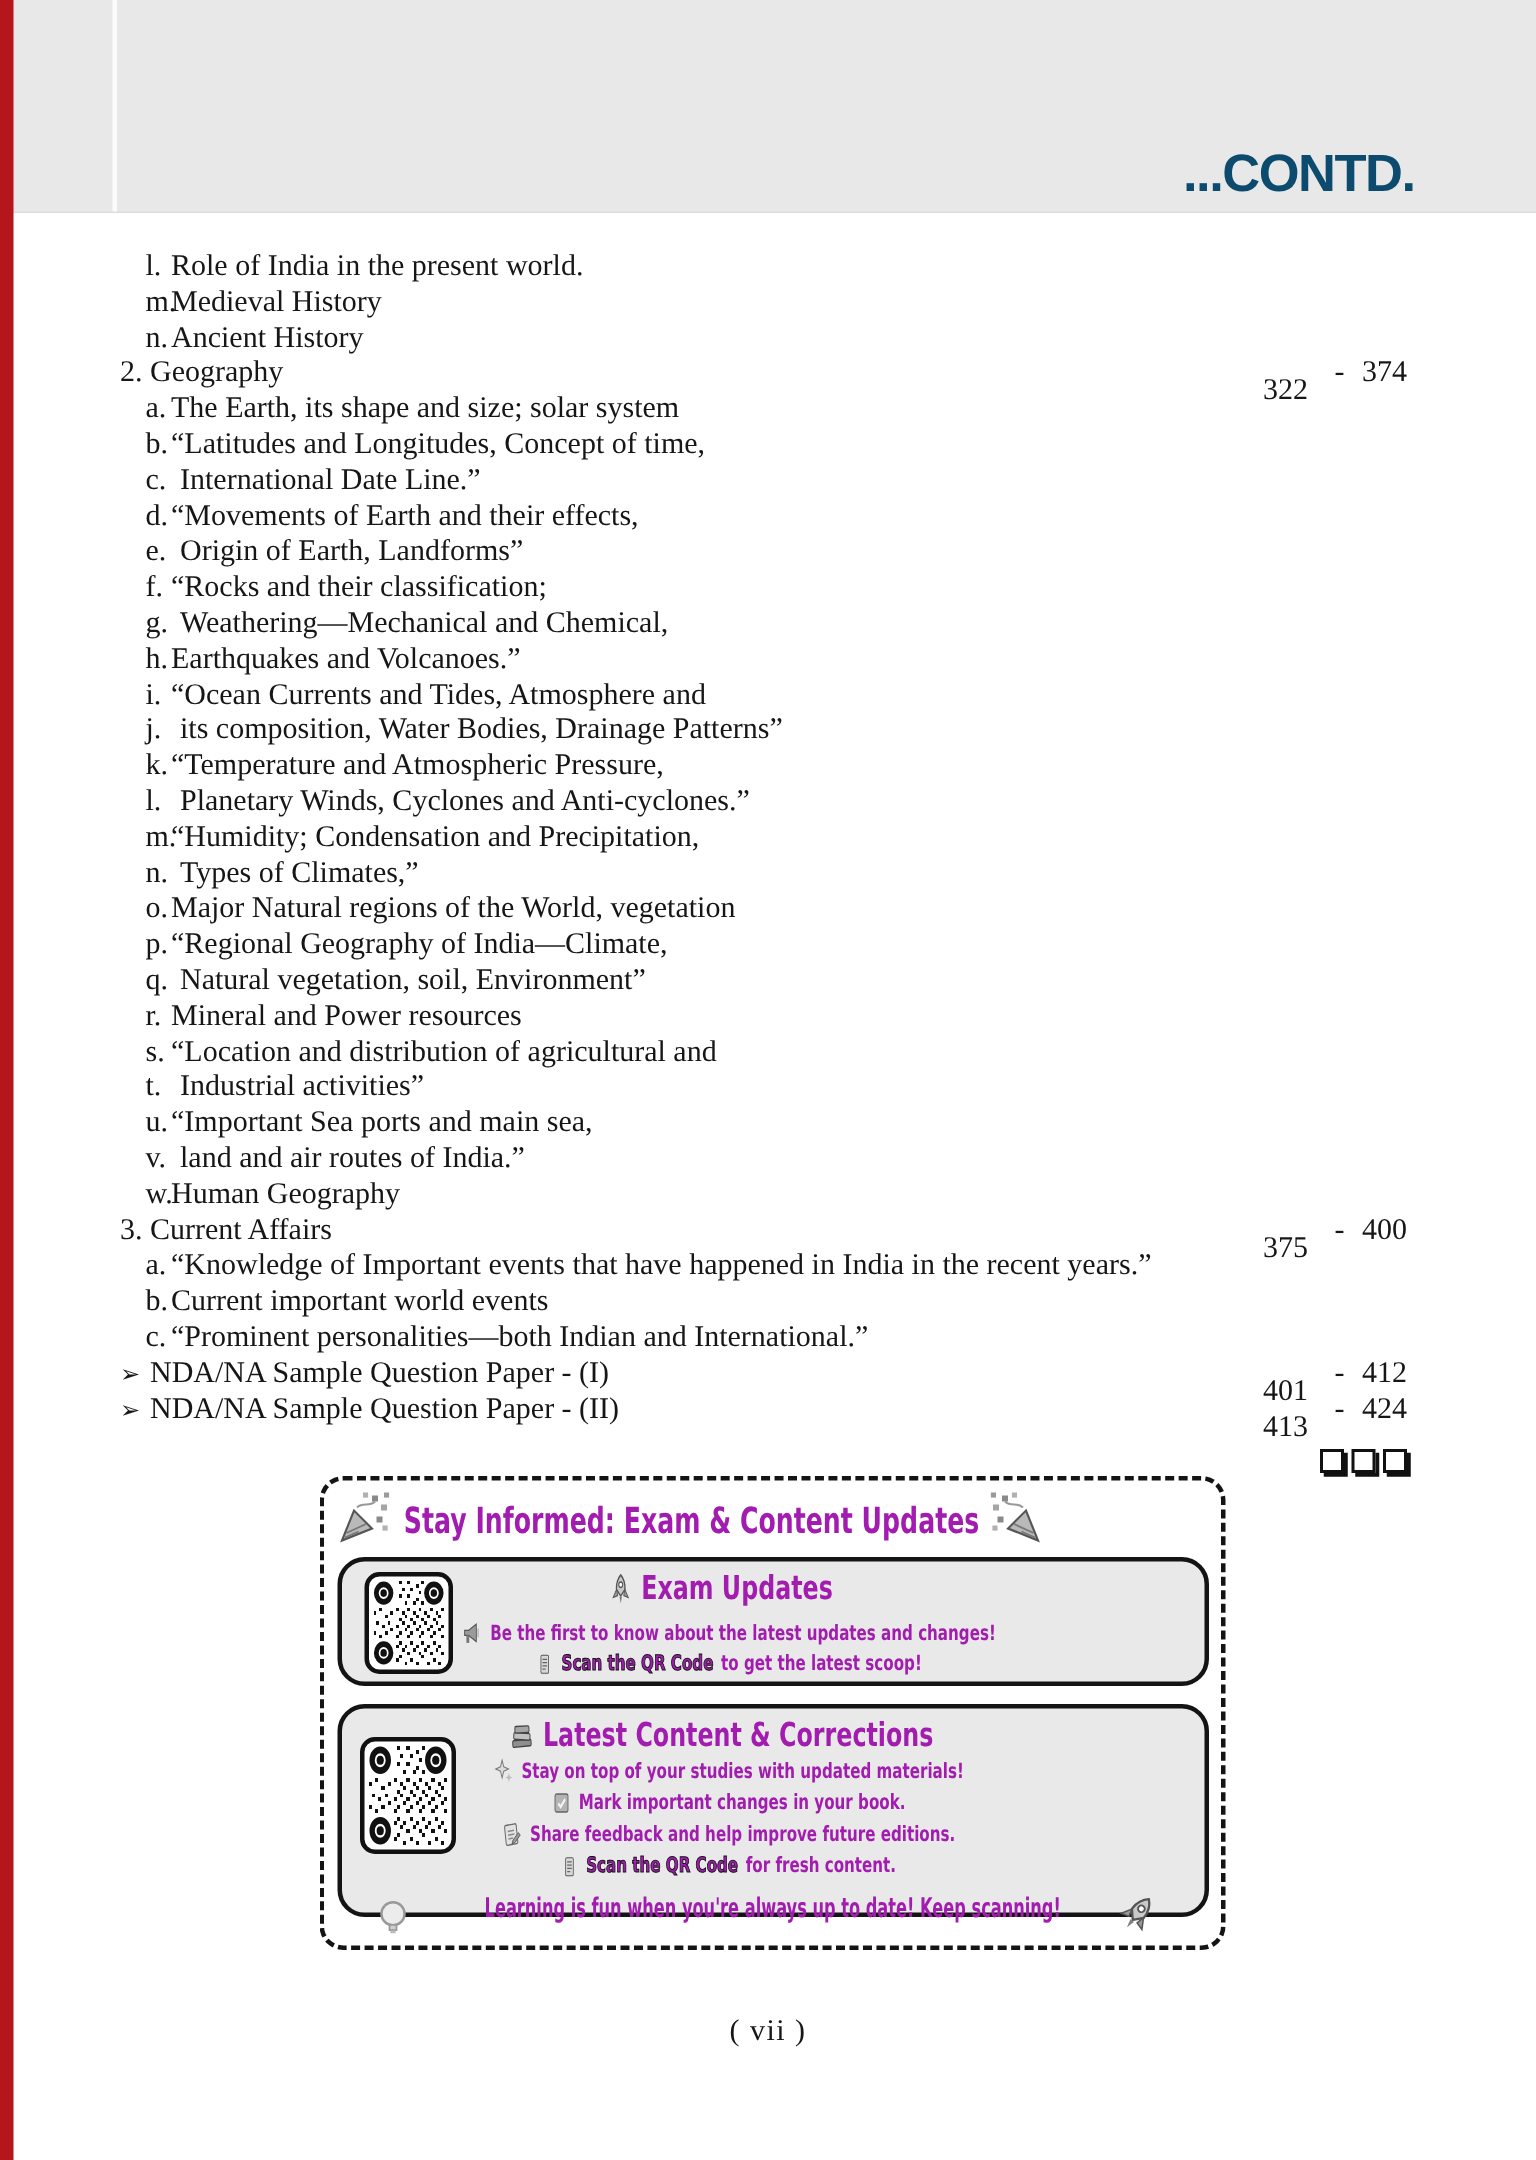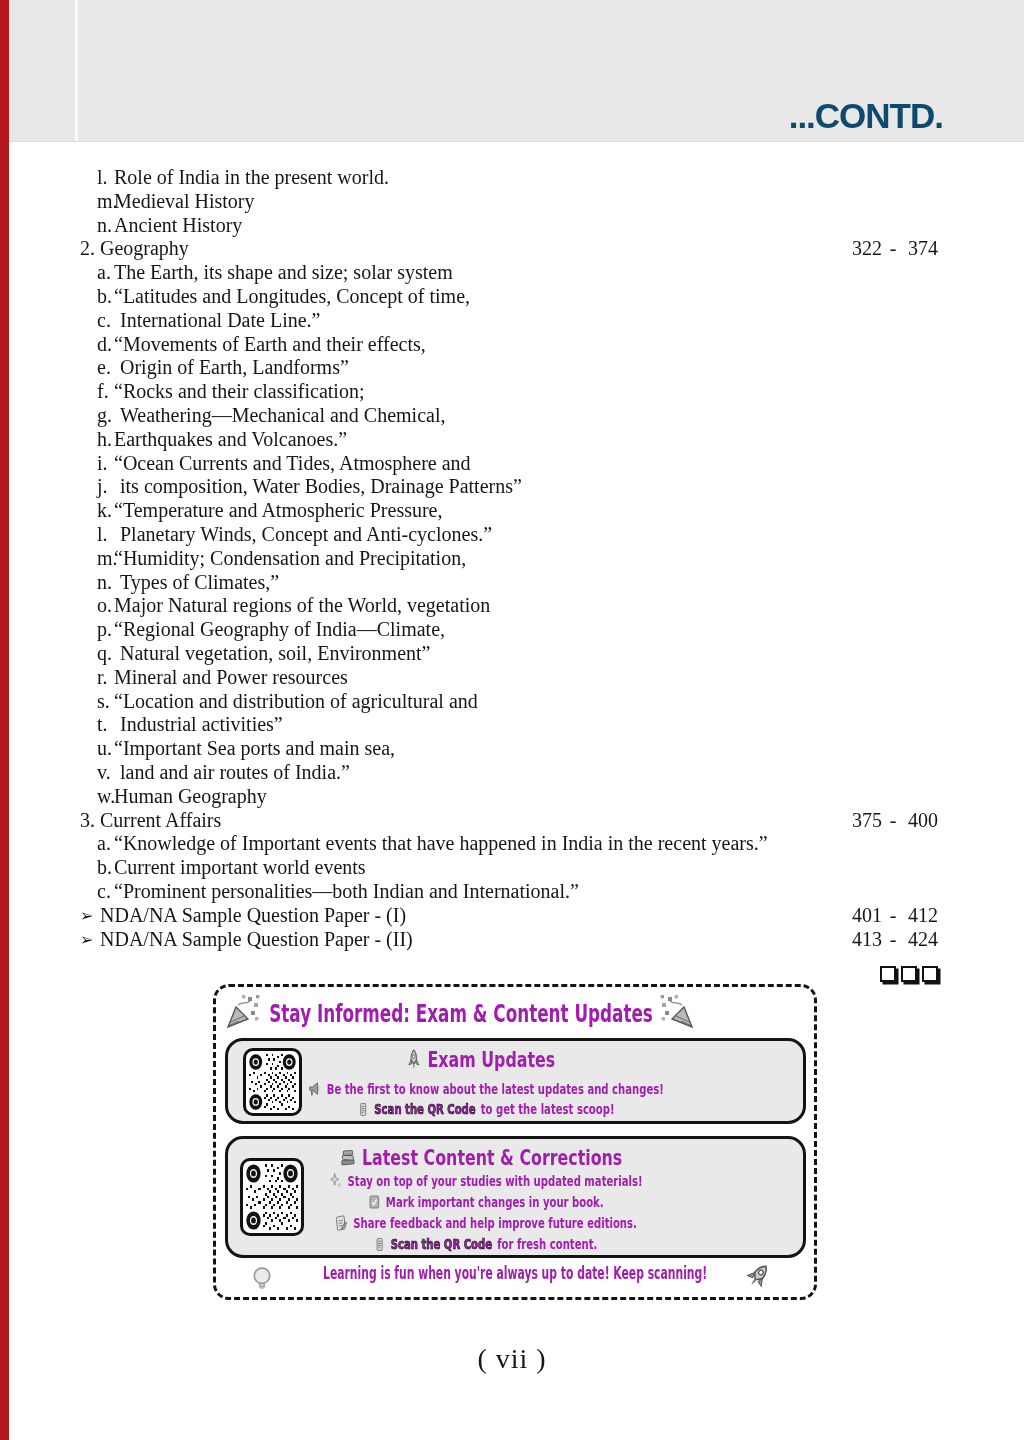--- a/index.html
+++ b/index.html
@@ -22,55 +22,55 @@
   .toc{position:absolute;left:0;top:166px;width:1024px;}
   .toc-row{position:relative;height:23.8px;line-height:23.8px;font-size:20px;white-space:nowrap;}
   .toc-row .marker{position:absolute;top:0;}
   .toc-row.letter .marker{left:97px;}
   .toc-row.num .marker{left:80px;}
   .toc-row.arrow .marker{left:80px;top:0px;font-family:"DejaVu Sans",sans-serif;font-size:16px;}
   .toc-row .text{position:absolute;top:0;left:114px;}
   .toc-row.indent .text{left:120px;}
   .toc-row.num .text,.toc-row.arrow .text{left:100px;}
   .toc-row .pages{position:absolute;top:0;right:86px;display:flex;}
-  .p-from{display:inline-block;width:40px;text-align:right;}
+  .p-from{display:inline-block;width:40px;text-align:left;margin-top:12px;}
   .p-dash{display:inline-block;width:22px;text-align:center;}
   .p-to{display:inline-block;width:34px;text-align:right;}
   
   .end-squares{position:absolute;top:966px;right:86px;display:flex;gap:5px;}
   .square{width:12px;height:12px;background:#fff;border:2.5px solid #111;box-shadow:2.5px 2.5px 0 #111;}
   
   .promo{
     position:absolute;left:213px;top:984px;width:604px;height:316px;box-sizing:border-box;
     border:3px dashed #141414;border-radius:16px;background:#fff;
     font-family:"DejaVu Sans",sans-serif;font-weight:700;color:#a21caf;
   }
   .shrink{display:flex;align-items:center;gap:7px;white-space:nowrap;transform:scaleX(.72);transform-origin:center;}
   .promo-title-row{position:absolute;left:48px;right:155px;top:6px;height:42px;display:flex;align-items:center;justify-content:center;font-size:24px;}
   .promo-title-row .shrink{transform:scaleX(.7);}
   .party-left{position:absolute;left:8px;top:6px;}
   .party-right{position:absolute;right:118px;top:6px;}
   .inner-box{position:absolute;left:9px;width:581px;box-sizing:border-box;background:#e9e9e9;border:3px solid #141414;border-radius:18px;}
   .box1{top:51px;height:86px;}
-  .box2{top:149px;height:122px;}
+  .box2{top:149px;height:142px;}
   .qr-frame{position:absolute;background:#fff;border:3px solid #111;border-radius:10px;padding:3px;box-sizing:content-box;}
   .qr1{left:15px;top:7px;width:47px;height:56px;}
   .qr2{left:12px;top:19px;width:52px;height:66px;}
   .qr-frame svg{display:block;width:100%;height:100%;}
   .bx-title{position:absolute;left:80px;right:150px;height:28px;display:flex;align-items:center;justify-content:center;font-size:22px;}
   .box1 .bx-title{top:4px;}
   .box2 .bx-title{top:4px;}
   .bx-line{position:absolute;left:70px;right:130px;height:20px;display:flex;align-items:center;justify-content:center;font-size:14px;}
   .xb{-webkit-text-stroke:.7px #111;}
   .promo-footer{position:absolute;left:10px;right:10px;bottom:4px;height:42px;display:flex;align-items:center;justify-content:center;font-size:18px;}
   .promo-footer .shrink{transform:scaleX(.6);}
   .bulb{position:absolute;left:32px;bottom:4px;}
   .rocket-foot{position:absolute;right:40px;bottom:8px;}
   
-  .pagenum{position:absolute;left:0;top:1343px;width:1024px;text-align:center;font-size:28px;letter-spacing:1px;}
+  .pagenum{position:absolute;left:0;top:1343px;width:1024px;text-align:center;font-size:20px;letter-spacing:1px;}
   .ic{flex:0 0 auto;}
   .hidden-defs{position:absolute;width:0;height:0;overflow:hidden;}
 </style>
 </head>
 <body>
 
 <svg class="hidden-defs" aria-hidden="true">
   <defs>
     <g id="party">
       <path d="M4 34 L12 14 L24 26 Z" fill="#b9b9b9" stroke="#555" stroke-width="1.4"></path>
@@ -277,21 +277,21 @@
     <span class="marker">k.</span>
     <span class="text">“Temperature and Atmospheric Pressure,</span>
     <span class="pages">
       <span class="p-from"></span>
       <span class="p-dash"></span>
       <span class="p-to"></span>
     </span>
   </div>
     <div class="toc-row letter indent">
     <span class="marker">l.</span>
-    <span class="text">Planetary Winds, Concept and Anti-cyclones.”</span>
+    <span class="text">Planetary Winds, Cyclones and Anti-cyclones.”</span>
     <span class="pages">
       <span class="p-from"></span>
       <span class="p-dash"></span>
       <span class="p-to"></span>
     </span>
   </div>
     <div class="toc-row letter">
     <span class="marker">m.</span>
     <span class="text">“Humidity; Condensation and Precipitation,</span>
     <span class="pages">

